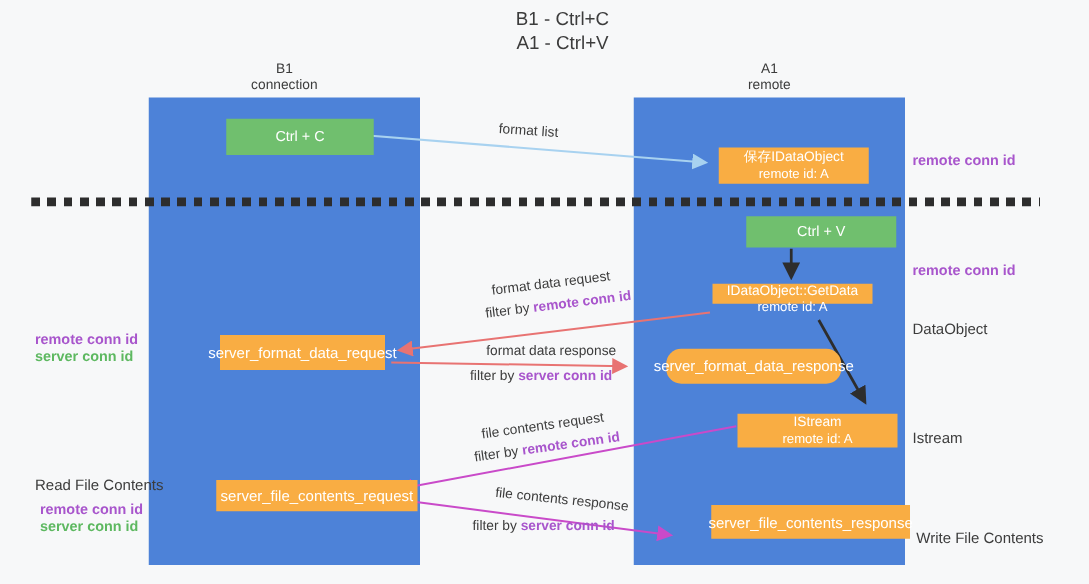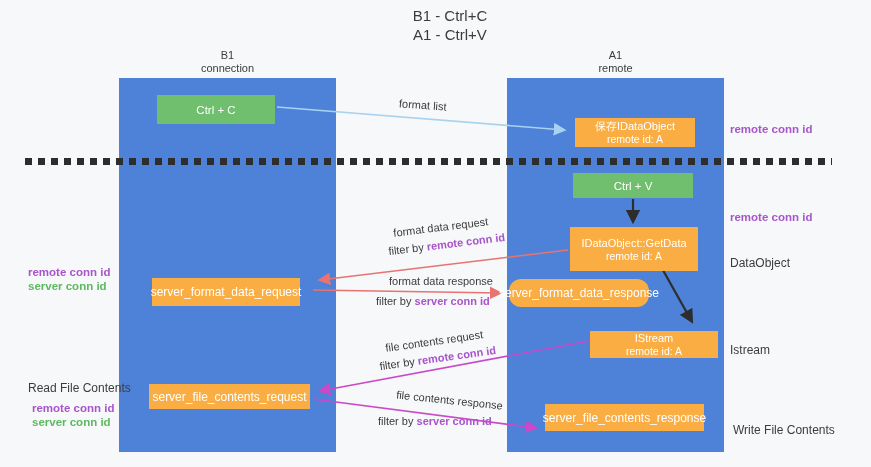--- a/index.html
+++ b/index.html
@@ -16,27 +16,27 @@
   .title { left:350px; top:6px; width:200px; text-align:center; color:#3c3c3c; font-size:15px; line-height:19px; white-space:nowrap; }
   .col-header { top:49px; width:217px; text-align:center; color:#3c3c3c; font-size:11px; line-height:13px; }
   #header-left { left:119px; }
   #header-right { left:507px; }
 
   .box { display:flex; flex-direction:column; align-items:center; justify-content:center; color:#fff; text-align:center; white-space:nowrap; }
   .green  { background:#70bf6e; }
   .orange { background:#f9ad43; }
   .box .l1 { font-size:11px; line-height:13px; }
   .box .l2 { font-size:10.5px; line-height:12px; }
-  .box.single { font-size:12px; }
+  .box.single { font-size:12px;margin-left:24px; }
 
   #box-ctrl-c   { left:157px; top:95px;  width:118px; height:29px; font-size:11.5px; }
   #box-saveobj  { left:575px; top:118px; width:120px; height:29px; }
   #box-ctrl-v   { left:573px; top:173px; width:120px; height:25px; font-size:11.5px; }
-  #box-getdata  { left:570px; top:227px; width:128px; height:44px; }
-  #box-fmt-req  { left:152px; top:278px; width:148px; height:28px; }
+  #box-getdata  { left:570px; top:227px; width:128px; height:16px;justify-content:space-between; }
+  #box-fmt-req  { left:152px; top:268px; width:132px; height:28px; }
   #box-fmt-resp { left:509px; top:279px; width:140px; height:28px;border-radius:12px; }
   #box-istream  { left:590px; top:331px; width:128px; height:27px; }
   #box-file-req { left:149px; top:384px; width:161px; height:25px; }
   #box-file-resp{ left:545px; top:404px; width:159px; height:27px; }
 
   #dashed-divider { left:25px; top:158px; width:807px; height:7px;
     background:repeating-linear-gradient(90deg,#2d2d2d 0 7px,transparent 7px 13px); }
 
   .note { font-size:11px; color:#3c3c3c; white-space:nowrap; }
   .bold-purple { color:#a855cc; font-weight:bold; }

